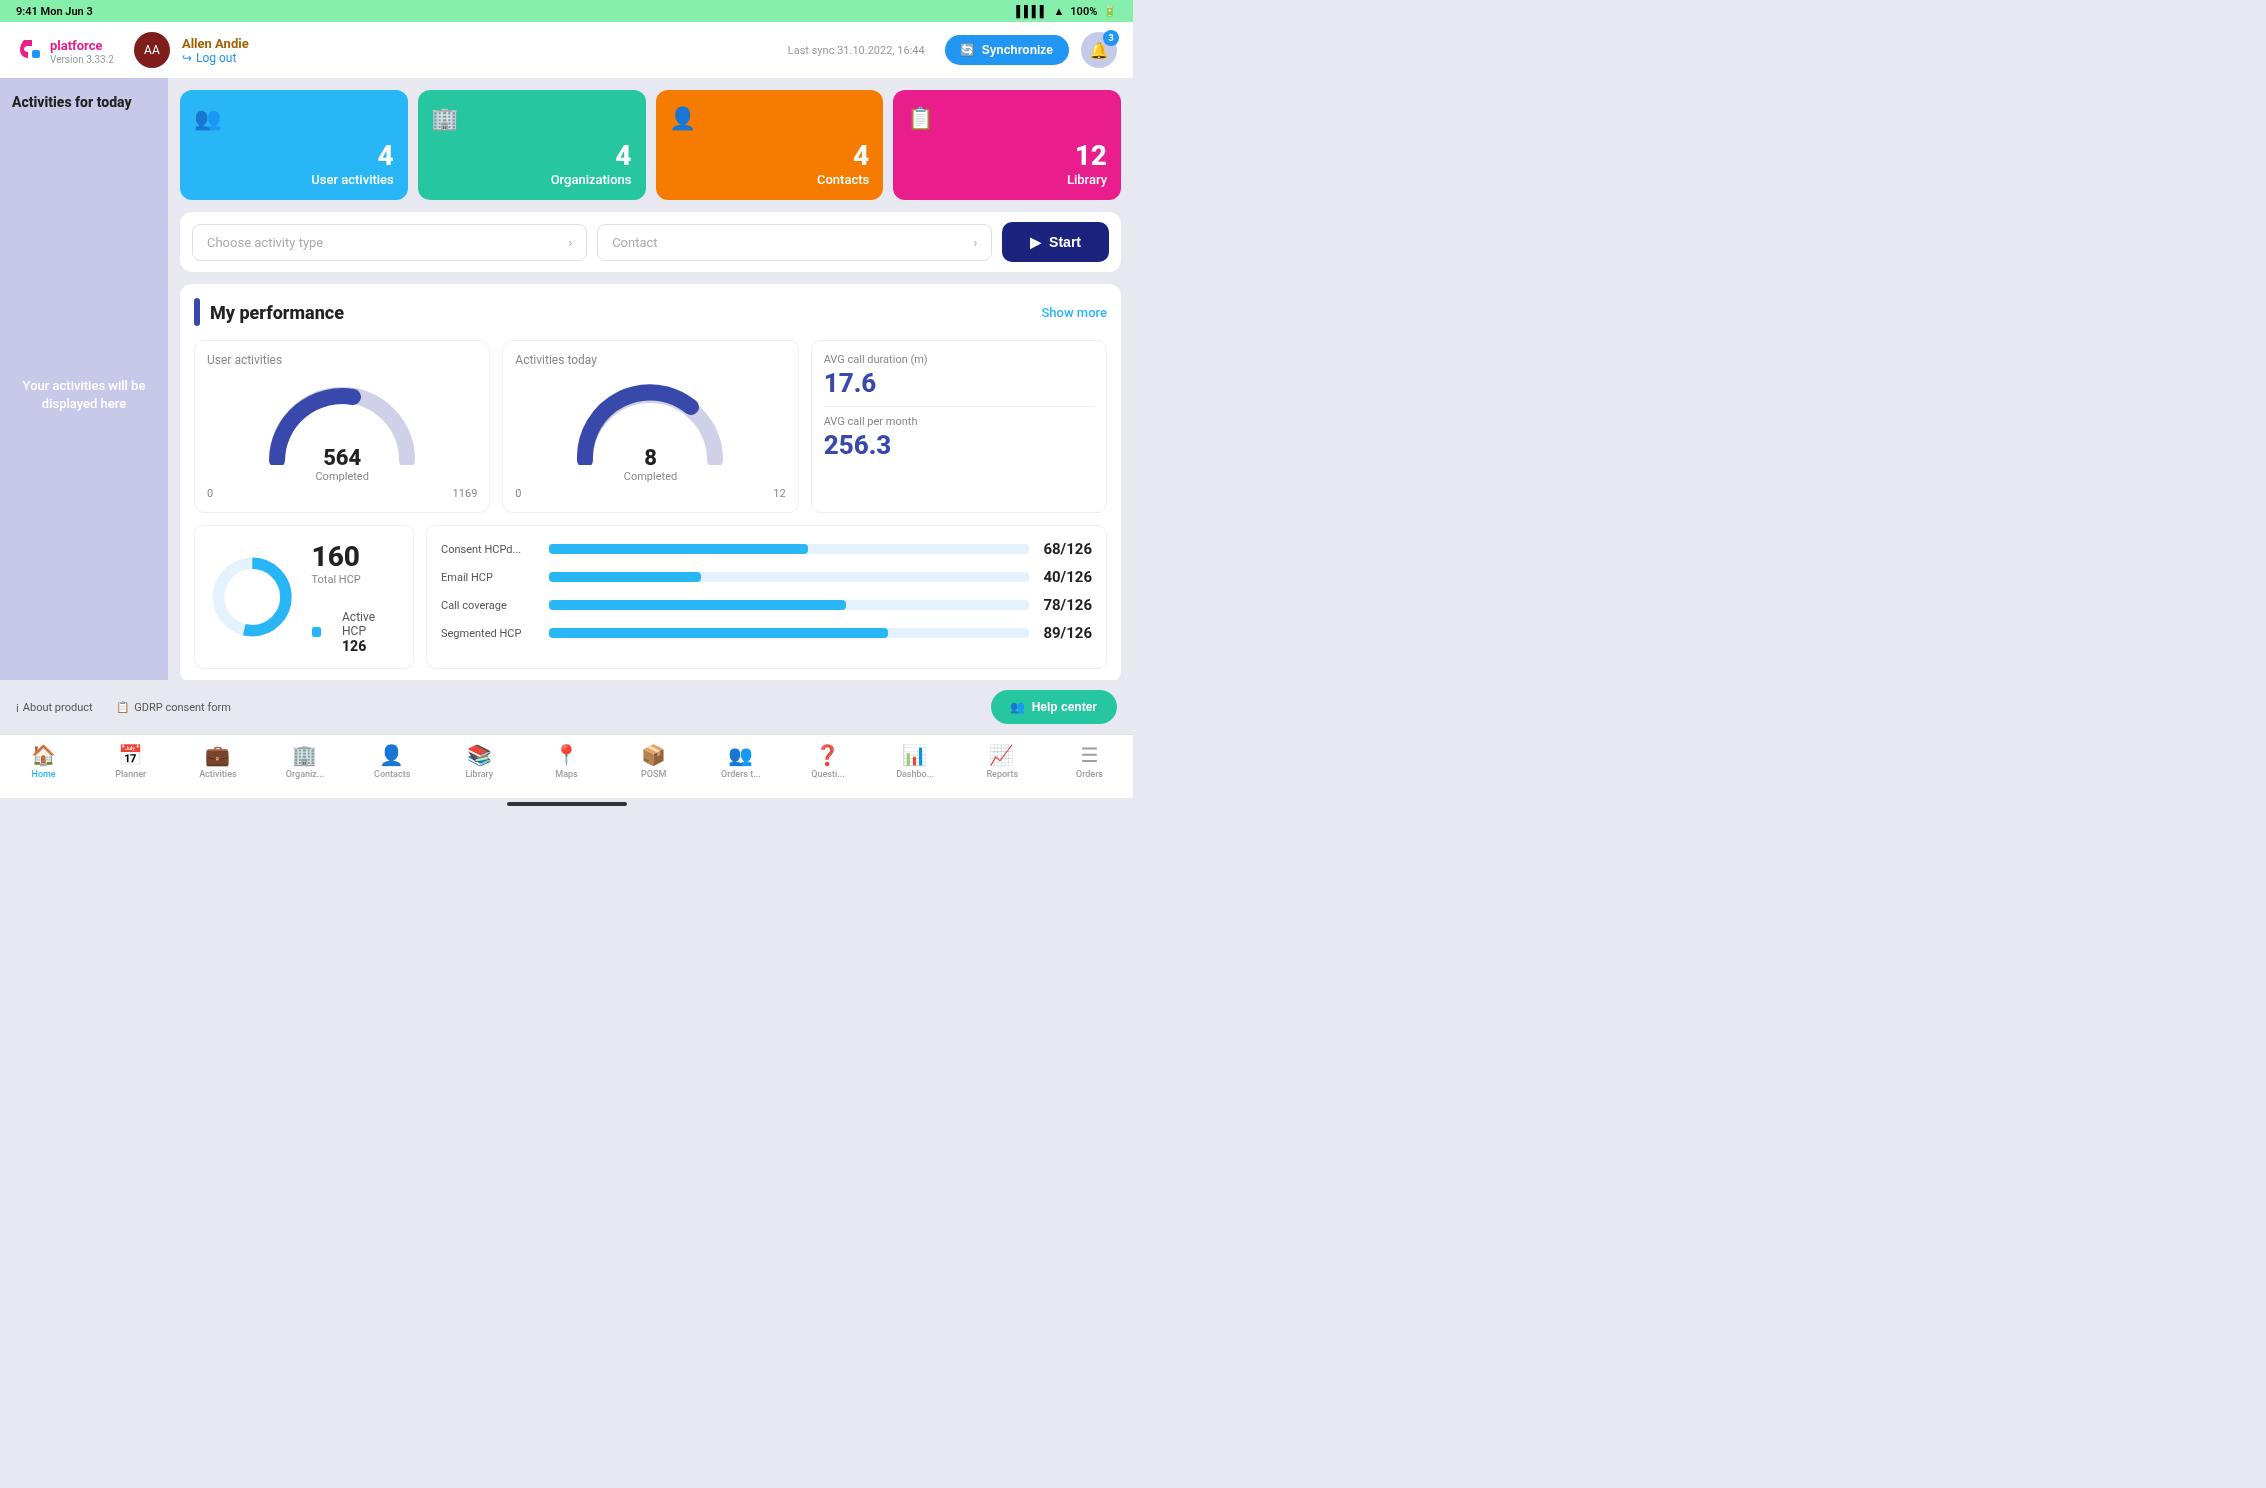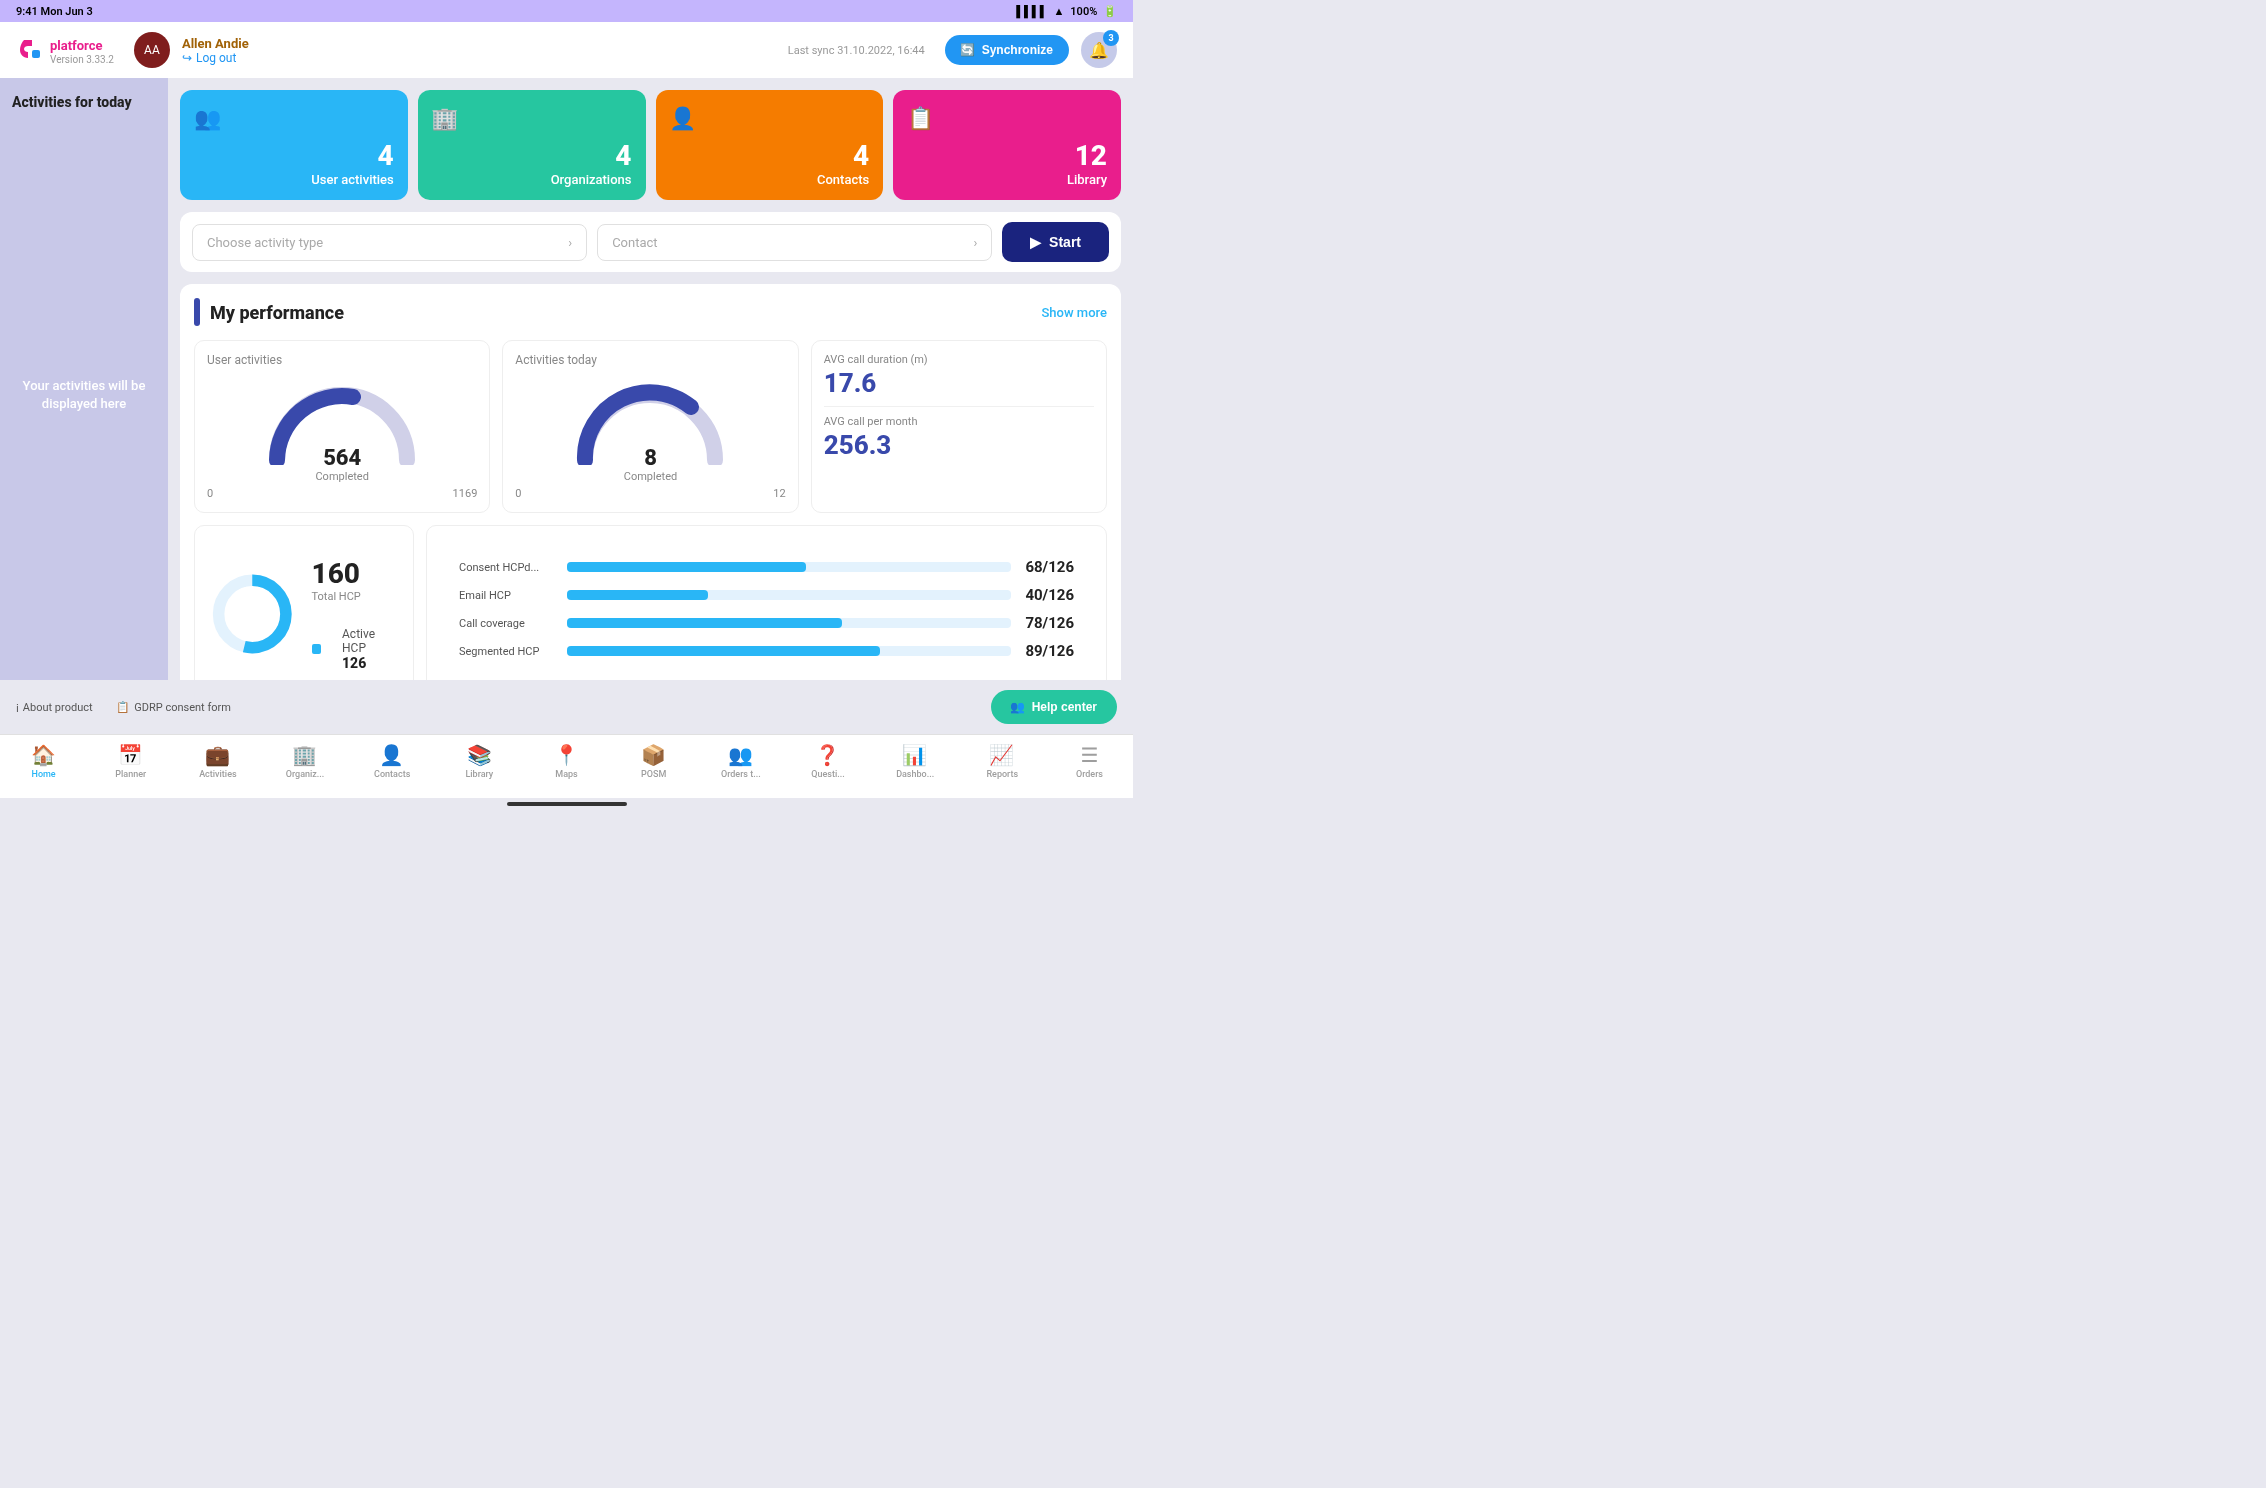--- a/index.html
+++ b/index.html
@@ -11,21 +11,21 @@
       overflow: hidden;
       position: relative;
     }
 
     
     .status-bar {
       display: flex;
       justify-content: space-between;
       align-items: center;
       padding: 4px 16px;
-      background: #c4b5fd;
+      background: #86efac;
       font-size: 12px;
       font-weight: 600;
       height: 22px;
     }
     .status-bar-left { font-size: 11px; font-weight: 600; }
     .status-bar-right { display: flex; align-items: center; gap: 6px; font-size: 11px; }
 
     
     .header {
       display: flex;
@@ -198,21 +198,21 @@
     }
     .donut-info { display: flex; flex-direction: column; }
     .donut-main-val { font-size: 28px; font-weight: 800; color: #222; }
     .donut-main-label { font-size: 11px; color: #888; }
     .donut-legend { display: flex; align-items: center; gap: 21px; margin-top: 24px; }
     .donut-dot { width: 10px; height: 10px; background: #29b6f6; border-radius: 2px; }
     .donut-legend-text { font-size: 12px; color: #555; }
     .donut-legend-val { font-size: 14px; font-weight: 800; color: #222; }
 
     .bars-card {
-      border: 1px solid #eee; border-radius: 10px; padding: 32px;
+      border: 1px solid #eee; border-radius: 10px; padding: 14px;
     }
     .bar-row { display: flex; align-items: center; margin-bottom: 10px; gap: 8px; }
     .bar-row:last-child { margin-bottom: 9px; }
     .bar-name { font-size: 11px; color: #555; width: 100px; flex-shrink: 0; }
     .bar-track { flex: 1; background: #e3f2fd; border-radius: 4px; height: 10px; position: relative; }
     .bar-fill { height: 10px; border-radius: 4px; background: #29b6f6; }
     .bar-val { font-size: 15px; color: #222; font-weight: 700; width: 55px; text-align: right; flex-shrink: 0; }
 
     
     .footer-links {

